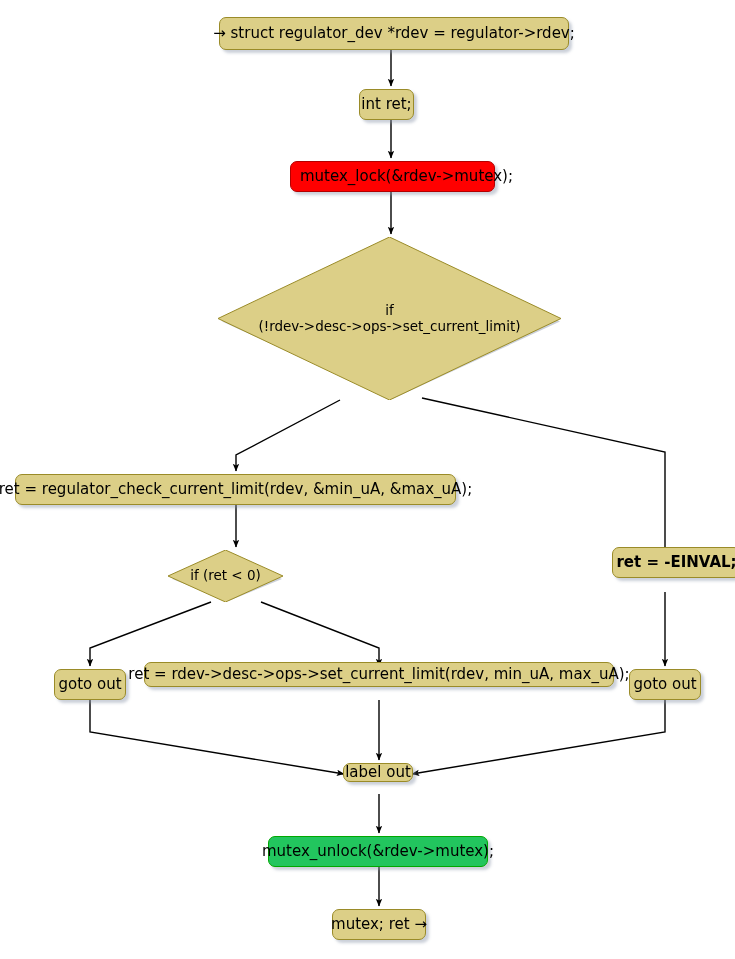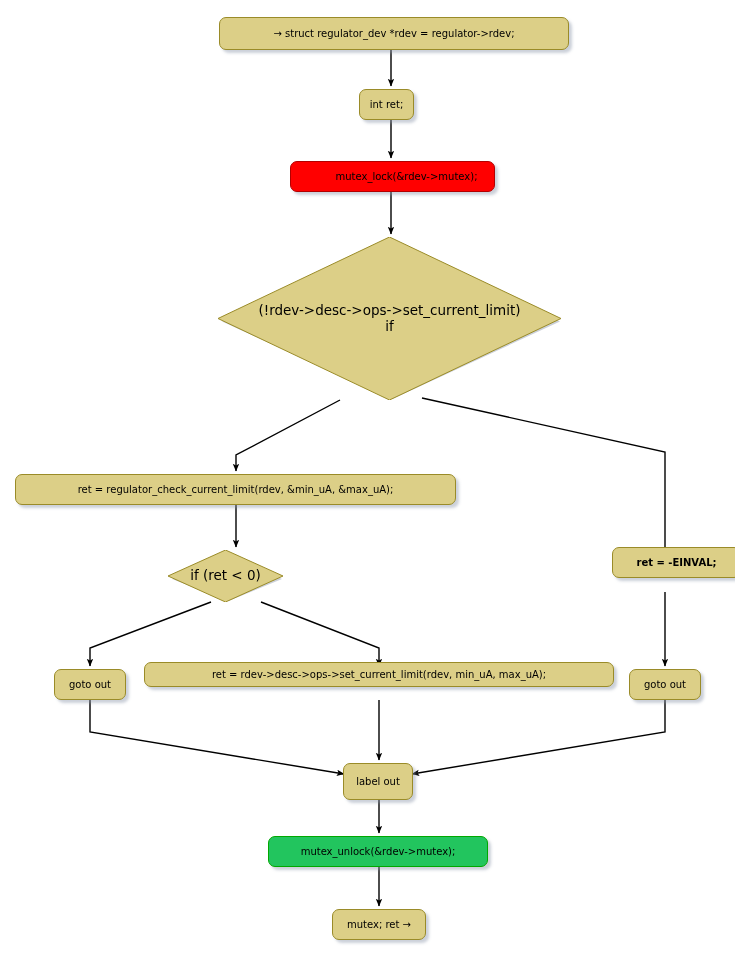--- a/index.html
+++ b/index.html
@@ -37,21 +37,21 @@
     white-space: pre;
     color: #000000;
     line-height: 1.18;
     text-align: center;
   }
   .node.rect {
     border: 1px solid #9a8b28;
     border-radius: 7px;
     background: #dccf87;
     box-shadow: 3px 3px 3px rgba(140, 150, 170, 0.45);
-    font-size: 10px;
+    font-size: 15px;
   }
   .node.rect.red {
     background: #ff0000;
     border-color: #b30000;
   }
   .node.rect.green {
     background: #22c55e;
     border-color: #00a800;
   }
   .node.diamond {
@@ -104,28 +104,28 @@
       </g>
   </svg>
 
   <div id="nodes-group">
       <div class="node rect" style="left: 219px; top: 17px; width: 350px; height: 33px;"><span>→ struct regulator_dev *rdev = regulator-&gt;rdev;</span></div>
       <div class="node rect" style="left: 359px; top: 89px; width: 55px; height: 31px;"><span>int ret;</span></div>
       <div class="node rect red" style="left: 290px; top: 161px; width: 205px; height: 31px; padding-left: 28px;"><span>mutex_lock(&amp;rdev-&gt;mutex);</span></div>
       <div class="node diamond" style="left: 218px; top: 237px; width: 343px; height: 163px;"><svg class="diamond-shape" viewBox="0 0 343 163" preserveAspectRatio="none">
           <polygon points="174.5,4 342,84.5 174.5,162 4,84.5" fill="rgba(140,150,170,0.45)"></polygon>
           <polygon points="171.5,0 343,81.5 171.5,163 0,81.5" fill="#dccf87" stroke="#9a8b28" stroke-width="1"></polygon>
-        </svg><div class="diamond-label"><span class="dlabel-line">(!rdev-&gt;desc-&gt;ops-&gt;set_current_limit)</span><span class="dlabel-line">if</span></div></div>
+        </svg><div class="diamond-label"><span class="dlabel-line">if</span><span class="dlabel-line">(!rdev-&gt;desc-&gt;ops-&gt;set_current_limit)</span></div></div>
       <div class="node rect" style="left: 15px; top: 474px; width: 441px; height: 31px;"><span>ret = regulator_check_current_limit(rdev, &amp;min_uA, &amp;max_uA);</span></div>
       <div class="node rect" style="left: 612px; top: 547px; width: 129px; height: 31px; font-weight: bold;"><span>ret = -EINVAL;</span></div>
       <div class="node diamond" style="left: 168px; top: 550px; width: 115px; height: 52px;"><svg class="diamond-shape" viewBox="0 0 115 52" preserveAspectRatio="none">
           <polygon points="60.5,4 114,29 60.5,51 4,29" fill="rgba(140,150,170,0.45)"></polygon>
           <polygon points="57.5,0 115,26 57.5,52 0,26" fill="#dccf87" stroke="#9a8b28" stroke-width="1"></polygon>
         </svg><div class="diamond-label"><span class="dlabel-line">if (ret &lt; 0)</span></div></div>
       <div class="node rect" style="left: 54px; top: 669px; width: 72px; height: 31px;"><span>goto out</span></div>
       <div class="node rect" style="left: 144px; top: 662px; width: 470px; height: 25px;"><span>ret = rdev-&gt;desc-&gt;ops-&gt;set_current_limit(rdev, min_uA, max_uA);</span></div>
       <div class="node rect" style="left: 629px; top: 669px; width: 72px; height: 31px;"><span>goto out</span></div>
-      <div class="node rect" style="left: 343px; top: 763px; width: 70px; height: 37px;"><span>label out</span></div>
+      <div class="node rect" style="left: 343px; top: 763px; width: 70px; height: 19px;"><span>label out</span></div>
       <div class="node rect green" style="left: 268px; top: 836px; width: 220px; height: 31px;"><span>mutex_unlock(&amp;rdev-&gt;mutex);</span></div>
       <div class="node rect" style="left: 332px; top: 909px; width: 94px; height: 31px;"><span>mutex; ret →</span></div>
     </div>
 
 </div>
 
 </body></html>

